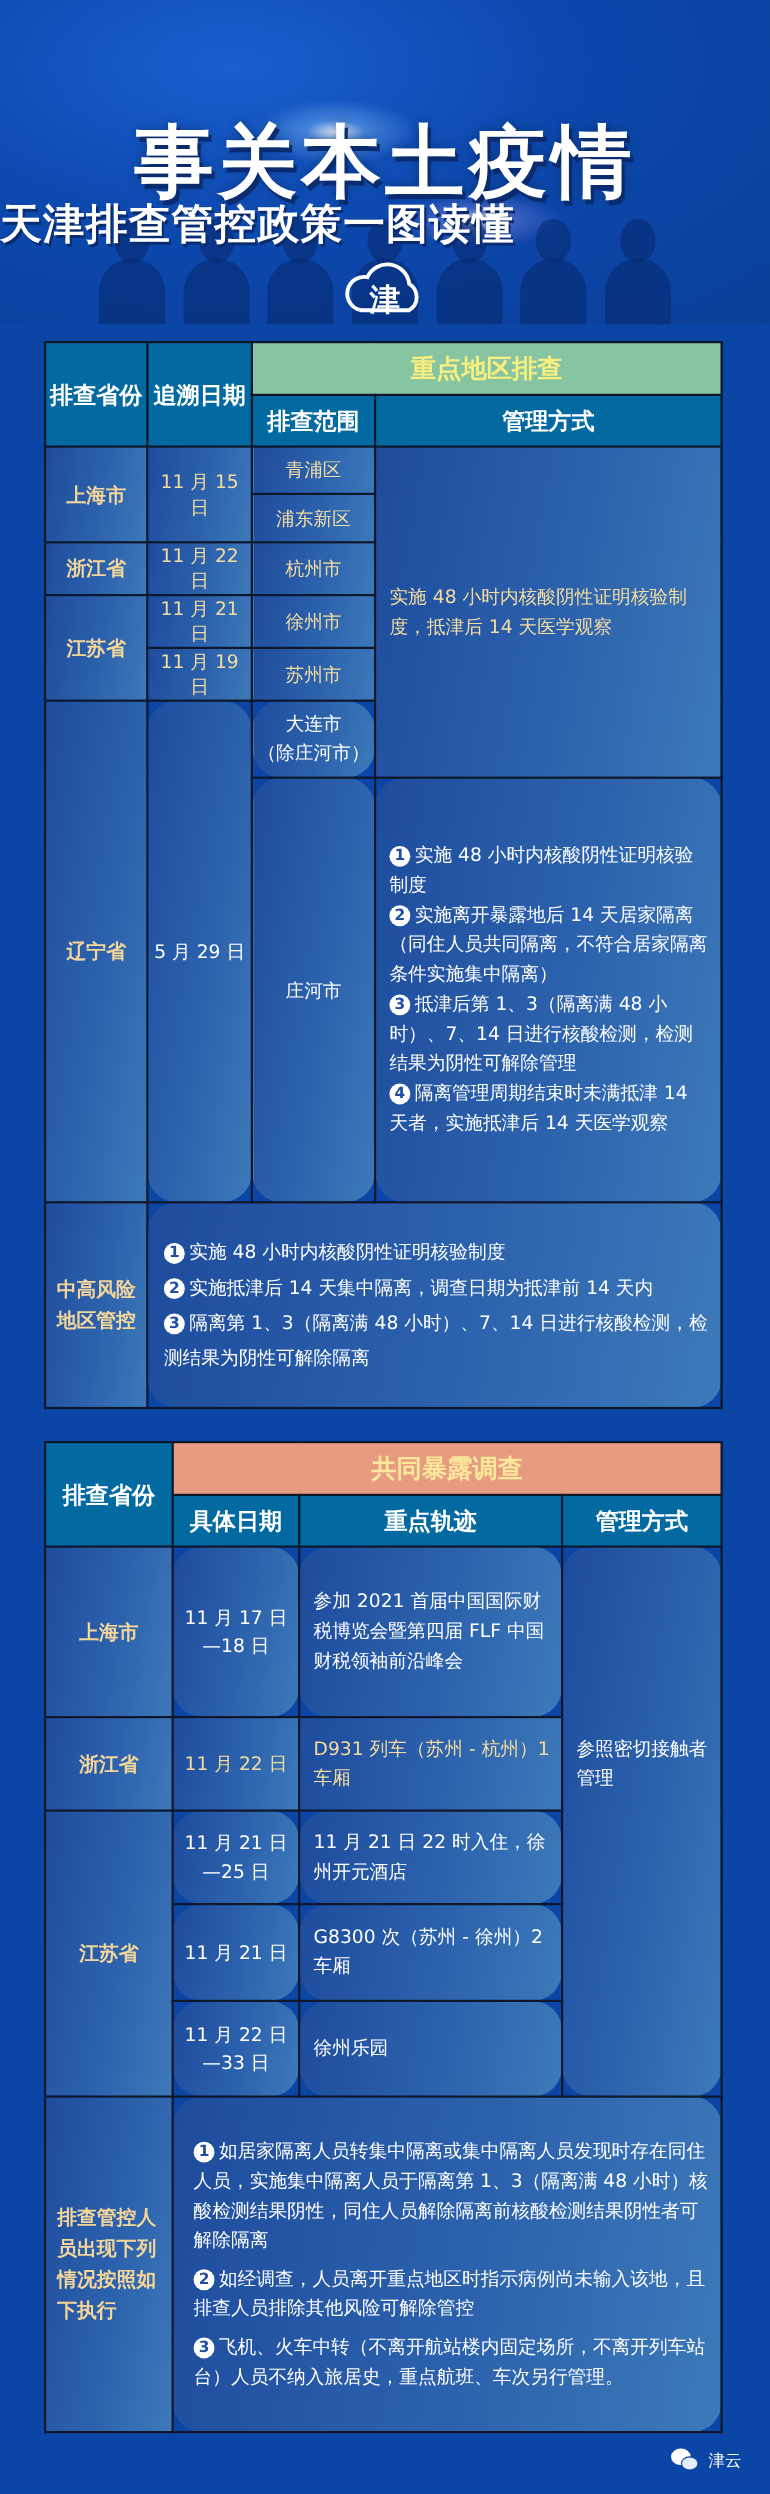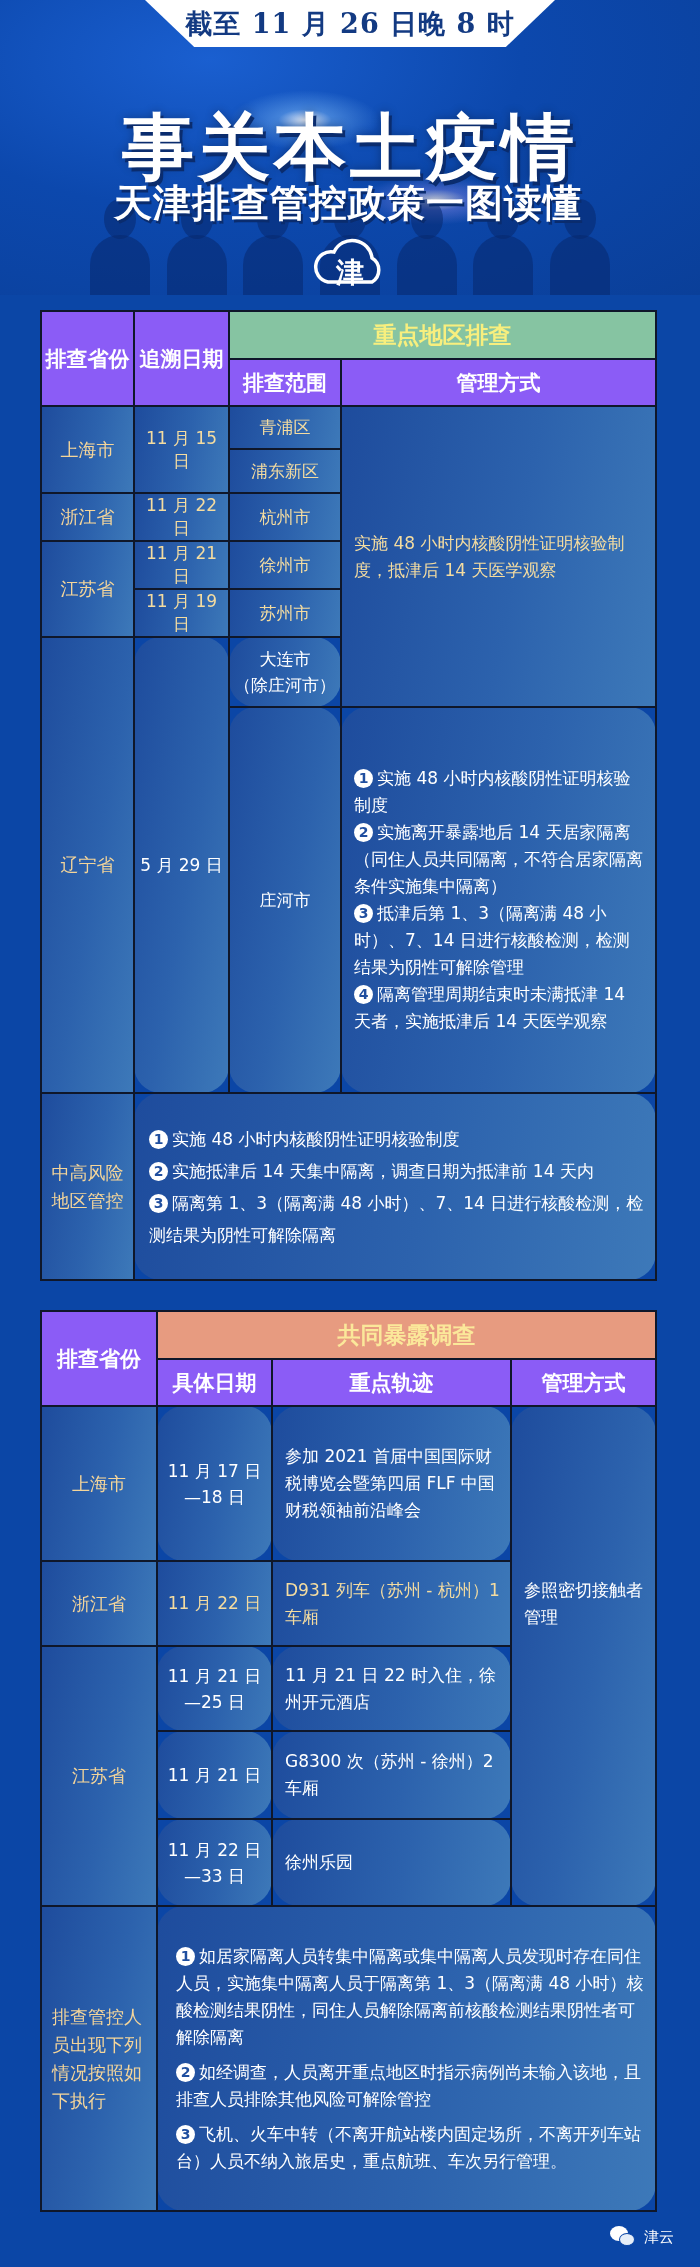--- a/index.html
+++ b/index.html
@@ -47,51 +47,51 @@
   .date-banner span {
     font-family: "DejaVu Serif", "Liberation Serif", serif;
     font-weight: bold; font-size: 27px; color: #133a82; letter-spacing: 1px;
   }
   .title-main {
     position: absolute; left: 0; top: 100px; width: 700px; text-align: center;
     font-size: 72px; font-weight: bold; color: #fff; letter-spacing: 4px;
     text-shadow: 3px 4px 0 #0a2c6e, 0 0 10px rgba(0,0,0,0.3);
   }
   .title-sub {
-    position: absolute; left: 0; top: 178px; width: 696px; text-align: center;
+    position: absolute; left: 0; top: 178px; width: 696px; 
     font-size: 38px; font-weight: bold; color: #fff; letter-spacing: 1px;
     text-shadow: 2px 3px 0 #0a2c6e;
   }
   .logo {
     position: absolute; left: 310px; top: 238px; width: 80px; height: 50px;
   }
 
   table.grid {
     position: absolute; left: 40px; width: 615px;
     border-collapse: collapse; table-layout: fixed;
   }
   table.grid td {
     border: 2px solid #0f172a;
     text-align: center; vertical-align: middle;
     color: #f4dca0; font-size: 17px;
   }
   table.grid td.hd {
-    background: #8b5cf6; color: #ffffff; font-weight: bold; font-size: 21px;
+    background: #0369a1; color: #ffffff; font-weight: bold; font-size: 21px;
   }
   table.grid td.band-green {
     background: #86c4a2; color: #f8ef7e; font-weight: bold; font-size: 23px;
   }
   table.grid td.band-salmon {
     background: #e79b80; color: #fbe89a; font-weight: bold; font-size: 23px;
   }
   table.grid td.cell {
     background: linear-gradient(100deg, #1e4c9d 0%, #2c62ad 55%, #3d79b9 100%);
   }
   table.grid td.prov {
-    font-weight: normal; color: #f4d59a; font-size: 18px;
+    font-weight: bold; color: #f4d59a; font-size: 18px;
   }
   table.grid td.white { color: #ffffff; border-radius: 27px; }
   table.grid td.left { text-align: left; padding: 0 10px 0 12px; line-height: 27px; }
   .num {
     display: inline-block; width: 19px; height: 19px; border-radius: 50%;
     background: #fff; color: #1f4e9f; font-size: 14px; font-weight: bold;
     text-align: center; line-height: 19px; margin-right: 4px; vertical-align: 1px;
   }
   .para { display: block; }
   .para + .para { margin-top: 8px; }
@@ -110,23 +110,20 @@
   <div class="flare"></div>
   <div class="flare2"></div>
   <div class="silhouettes">
     <div class="sil"></div>
       <div class="sil"></div>
       <div class="sil"></div>
       <div class="sil"></div>
     <div class="sil"></div>
       <div class="sil"></div>
       <div class="sil"></div>
-  </div>
-  <div class="date-banner">
-    <span>截至 11 月 26 日晚 8 时</span>
   </div>
   <div class="title-main">事关本土疫情</div>
   <div class="title-sub">天津排查管控政策一图读懂</div>
   <svg class="logo" viewBox="0 0 80 50">
     <path d="M18 44 H62 A14 14 0 0 0 62 20 A20 20 0 0 0 24 14 A14 14 0 0 0 18 44 Z" fill="none" stroke="#fff" stroke-width="3.5"></path>
     <text x="40" y="44" text-anchor="middle" font-size="28" font-weight="bold" fill="#fff" font-family="DejaVu Sans, sans-serif">津</text>
   </svg>
 </div>
 
 <table class="grid" style="top:310px;">

